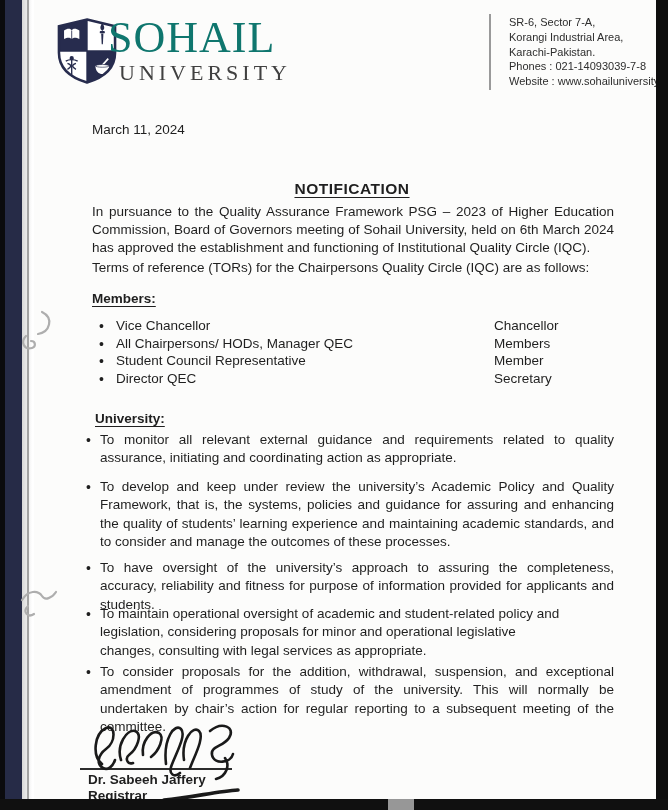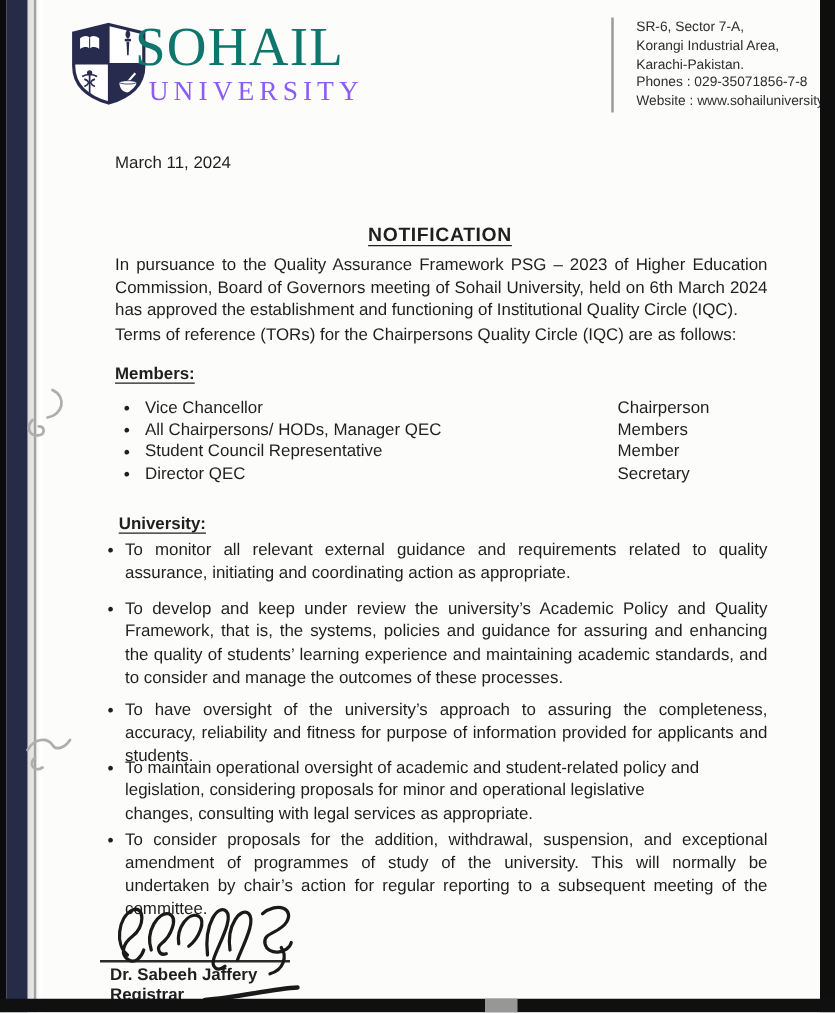--- a/index.html
+++ b/index.html
@@ -16,21 +16,21 @@
                      background:linear-gradient(90deg,#d9d9d9, #ffffff 85%); z-index:5;}
   .edge-left-line  { position:absolute; left:27px; top:0; bottom:0; width:2px; background:#a3a3a3; z-index:6;}
   .edge-right-black{ position:absolute; right:0; top:0; bottom:0; width:12px; background:#0e0e0e; z-index:8;}
   .bottom-bar { position:absolute; left:0; right:0; bottom:0; height:11px; background:#101010; z-index:9;}
   .bottom-bar-notch { position:absolute; left:388px; top:0; width:26px; height:11px; background:#979797;}
   .bind-curl { position:absolute; z-index:7; }
   
   .shield { position:absolute; left:54px; top:17px; }
   .uni-name { position:absolute; left:108px; top:18px; color:#0f766e;
               font-family:"Liberation Serif", serif; font-size:44px; line-height:40px; letter-spacing:1px; }
-  .uni-sub  { position:absolute; left:119px; top:60px; color:#8b5cf6;
+  .uni-sub  { position:absolute; left:119px; top:60px; color:#404040;
               font-family:"Liberation Serif", serif; font-size:22px; letter-spacing:4px; }
   .addr-sep { position:absolute; left:489px; top:14px; height:76px; width:2px; background:#9a9a9a; }
   .addr { position:absolute; left:497px; top:15px; right:0; font-size:11px; line-height:14.8px;
           color:#2d2d2d; white-space:nowrap; overflow:hidden;margin-left:12px; }
   
   .doc-date { position:absolute; left:92px; top:122px; font-size:13.5px; }
   .doc-title { position:absolute; left:90px; top:180px; width:524px; text-align:center;
                font-size:15.5px; font-weight:bold; letter-spacing:0.5px; }
   .doc-title span { text-decoration:underline; text-underline-offset:3px; }
   .para { position:absolute; left:92px; width:522px; font-size:13.5px; line-height:18.2px; text-align:justify; }
@@ -116,40 +116,40 @@
   </svg>
 
   <div class="uni-name">SOHAIL</div>
   <div class="uni-sub">UNIVERSITY</div>
 
   <div class="addr-sep"></div>
   <div class="addr">
     <div>SR-6, Sector 7-A,</div>
     <div>Korangi Industrial Area,</div>
     <div>Karachi-Pakistan.</div>
-    <div>Phones : 029-35071856-7-8</div>
+    <div>Phones : 021-14093039-7-8</div>
     <div>Website : www.sohailuniversity.edu.pk</div>
   </div>
 
   <div class="doc-date">March 11, 2024</div>
   <div class="doc-title">
     <span>NOTIFICATION</span>
   </div>
 
   <div class="para p-intro">In pursuance to the Quality Assurance Framework PSG – 2023 of Higher Education Commission, Board of Governors meeting of Sohail University, held on 6th March 2024 has approved the establishment and functioning of Institutional Quality Circle (IQC).</div>
   <div class="para p-tors">Terms of reference (TORs) for the Chairpersons Quality Circle (IQC) are as follows:</div>
 
   <div class="sec-head h-members">
     <span>Members:</span>
   </div>
 
   <div class="members-list">
     <div class="member-row">
       <span class="member-name">Vice Chancellor</span>
-      <span class="member-role">Chairperson</span>
+      <span class="member-role">Chancellor</span>
     </div>
     <div class="member-row">
       <span class="member-name">All Chairpersons/ HODs, Manager QEC</span>
       <span class="member-role">Members</span>
     </div>
     <div class="member-row">
       <span class="member-name">Student Council Representative</span>
       <span class="member-role">Member</span>
     </div>
     <div class="member-row">

